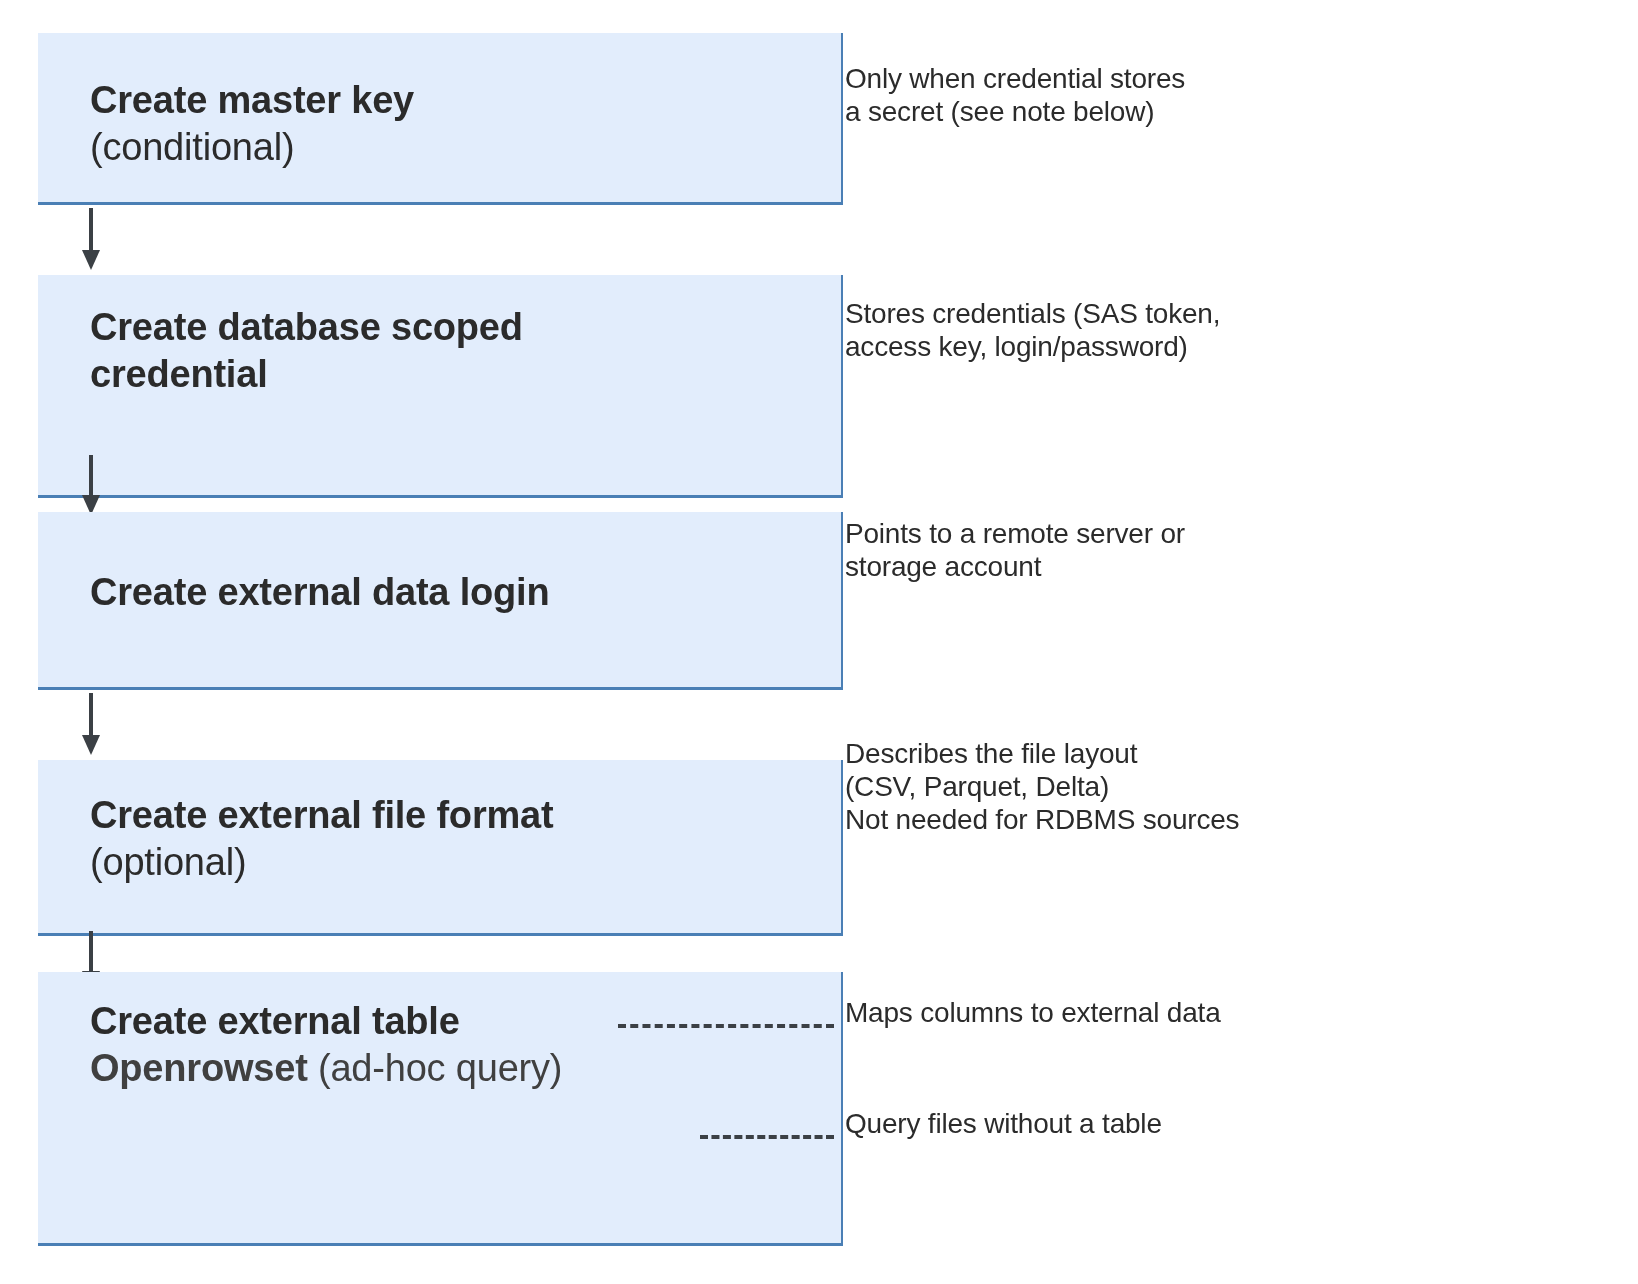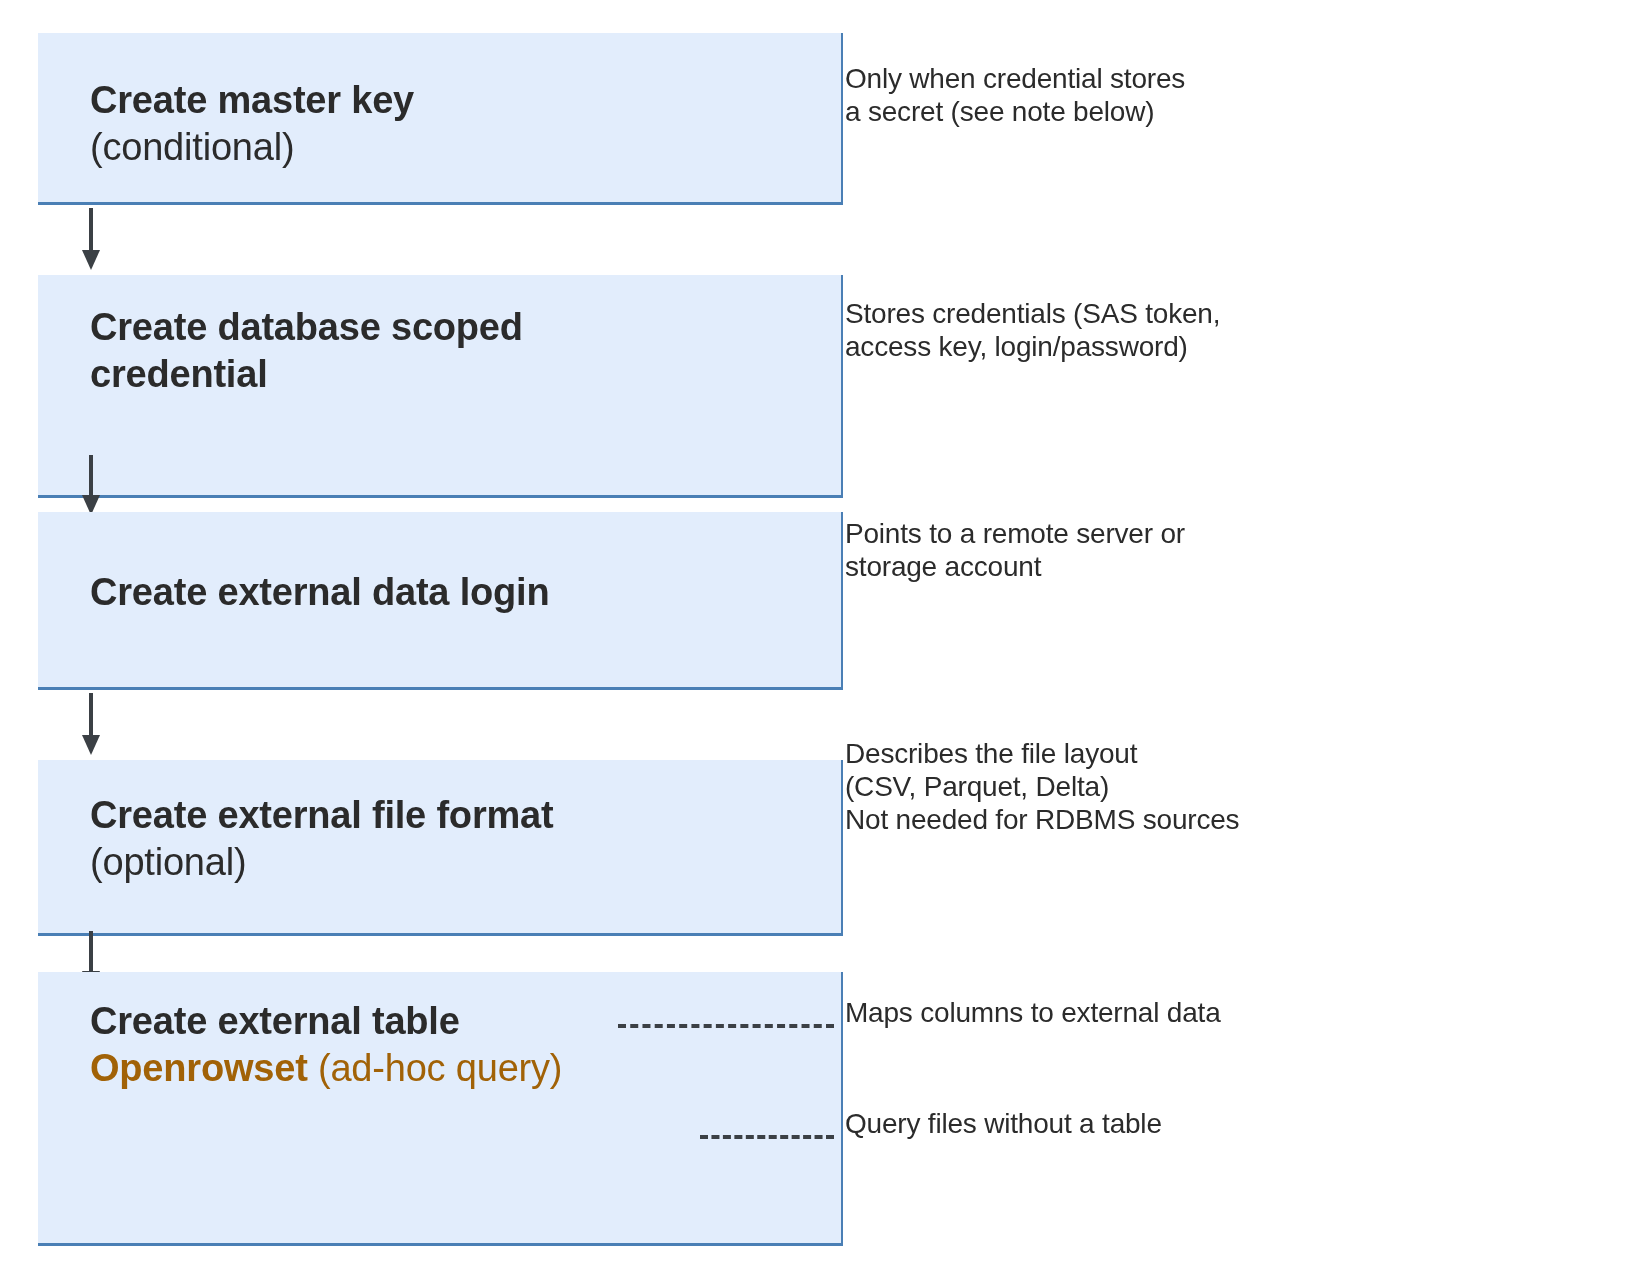--- a/index.html
+++ b/index.html
@@ -151,21 +151,21 @@
 Not needed for RDBMS sources</div>
 
   <div class="arrow" style="top:931px; height:60px;">
     <div class="shaft" style="height:42px;"></div>
     <div class="head" style="top:40px;"></div>
   </div>
 
   <div class="flow-box" style="top:972px; height:274px;">
     <div class="box-inner" style="top:26px;">
       <div class="box-title">Create external table</div>
-      <div style="font-size:38px; line-height:1.24; color:#a16207; letter-spacing:-0.2px;">
+      <div style="font-size:38px; line-height:1.24; color:#404040; letter-spacing:-0.2px;">
         <span class="inline-bold">Openrowset</span><span class="inline-reg"> (ad-hoc query)</span>
       </div>
     </div>
   </div>
 
   <div class="dashed" style="left:618px; width:216px; top:1024px;"></div>
   <div class="note" style="top:996px;">Maps columns to external data</div>
 
   <div class="dashed" style="left:700px; width:134px; top:1135px;"></div>
   <div class="note" style="top:1107px;">Query files without a table</div>

